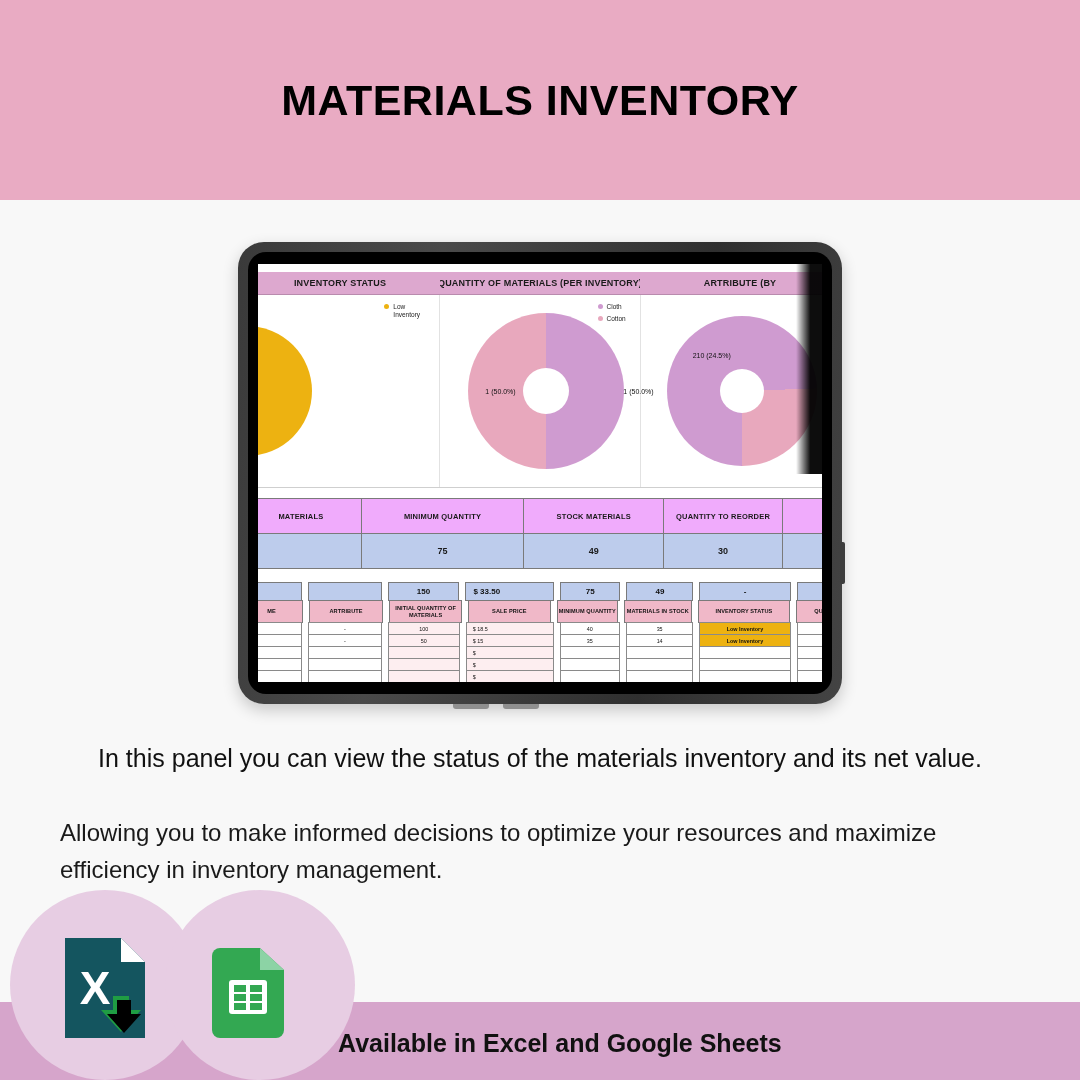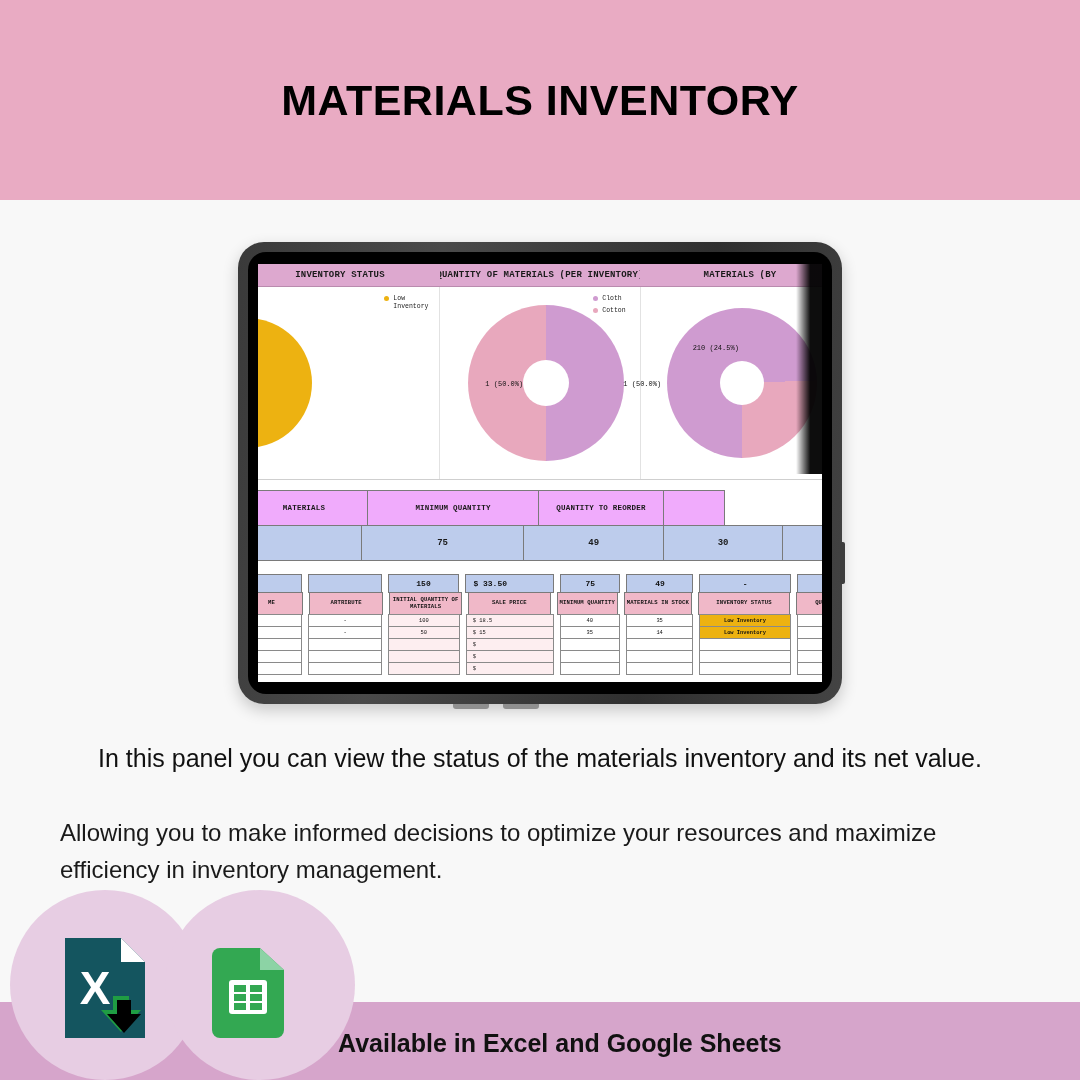--- a/index.html
+++ b/index.html
@@ -52,22 +52,22 @@
   }
   
   .screen-shade{
     position:absolute;right:0;top:0;width:26px;height:210px;
     background:linear-gradient(90deg,rgba(0,0,0,0) 0%,rgba(0,0,0,.95) 55%);
     pointer-events:none;z-index:6;
   }
 
   
   .sheet{
-    position:absolute;left:-18px;top:0;width:600px;
-    font-family:Liberation Mono, monospace;
+    position:absolute;left:-18px;top:8px;width:600px;
+    font-family:Liberation Sans, sans-serif;
   }
   .chart-titles{
     display:flex;height:22px;background:#dda8cf;border-bottom:1px solid #b98bae;
   }
   .chart-title{
     flex:1;display:flex;align-items:center;justify-content:center;
     font-size:9px;font-weight:bold;color:#1a1a1a;letter-spacing:.2px;
     white-space:nowrap;overflow:hidden;
   }
   .charts-row{
@@ -191,21 +191,21 @@
   <div class="tablet-bezel"></div>
 
   <div class="tablet-screen">
     <div class="screen-shade"></div>
 
     <div class="sheet">
 
       <div class="chart-titles">
         <div class="chart-title">INVENTORY STATUS</div>
         <div class="chart-title">QUANTITY OF MATERIALS (PER INVENTORY)</div>
-        <div class="chart-title">MATERIALS (BY</div>
+        <div class="chart-title">ARTRIBUTE (BY</div>
       </div>
 
       <div class="charts-row">
 
         <div class="chart-cell">
           <div class="donut" style="width:130px;height:130px;background:#edb211;margin-left:-58px;"></div>
           <div class="legend" style="right:12px;">
             <div class="legend-item">
               <span class="legend-dot" style="background:#edb211;"></span>
               <span style="max-width:34px;">Low Inventory</span>
@@ -237,20 +237,21 @@
           </div>
           <div class="slice-label" style="left:52px;top:57px;">210 (24.5%)</div>
         </div>
       </div>
 
       <div class="gap-row"></div>
 
       <div class="sum-head">
         <div class="c0">MATERIALS</div>
         <div class="c1">MINIMUM QUANTITY</div>
+        <div class="c2">STOCK MATERIALS</div>
         <div class="c3">QUANTITY TO REORDER</div>
         <div class="c4"></div>
       </div>
       <div class="sum-vals">
         <div class="c0"></div>
         <div class="c1">75</div>
         <div class="c2">49</div>
         <div class="c3">30</div>
         <div class="c4"></div>
       </div>

